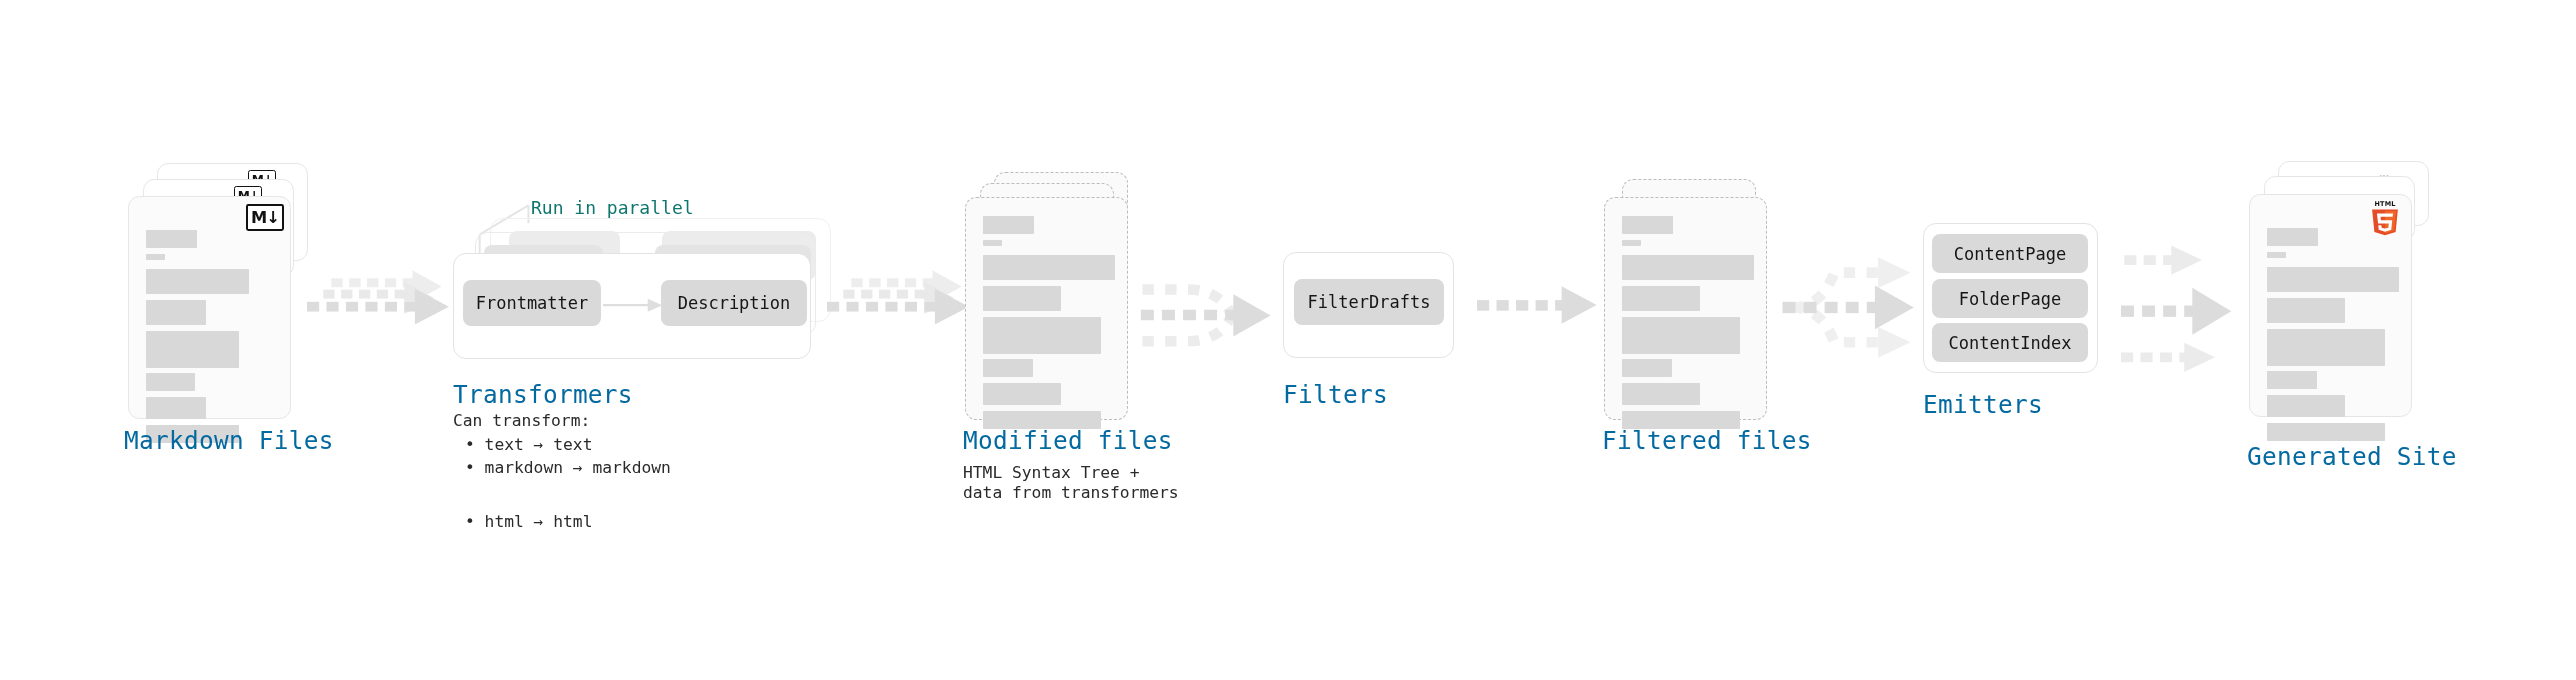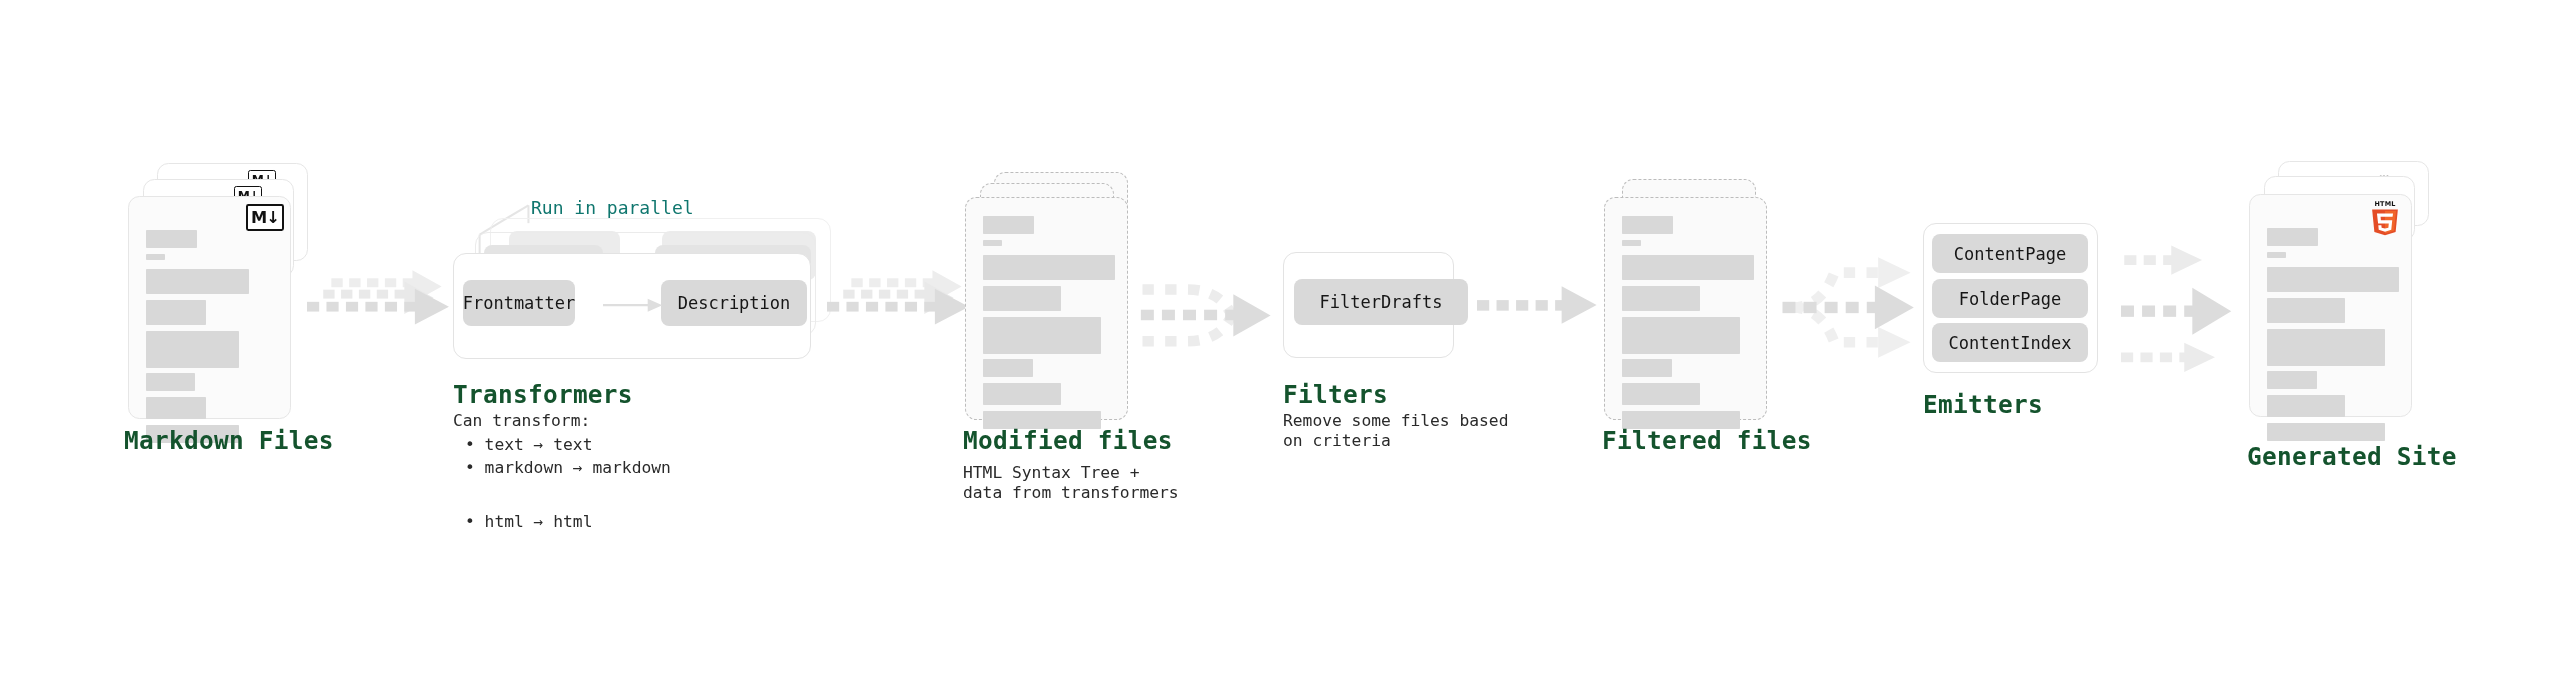--- a/index.html
+++ b/index.html
@@ -19,23 +19,23 @@
     width: 2576px;
     height: 681px;
     background: #ffffff;
   }
 
   
   .stage-title {
     position: absolute;
     font-size: 24.4px;
     letter-spacing: 0.3px;
-    color: #14532d;
+    color: #0369a1;
     white-space: nowrap;
-    font-weight: 700;
+    font-weight: 400;
   }
   .stage-desc {
     position: absolute;
     font-size: 16.3px;
     line-height: 20.3px;
     color: #2a2a2a;
     white-space: pre;
   }
 
   
@@ -218,21 +218,21 @@
 
     <div class="panel ghost" style="left:475px; top:232px; width:341px; height:104px; border-color:#ebebeb;"></div>
     <div class="chip faint1" style="left:484px; top:245px; width:119px; height:50px;">&nbsp;</div>
     <div class="chip faint1" style="left:655px; top:245px; width:156px; height:50px;">&nbsp;</div>
     <svg class="arrowsvg" style="left:611px; top:288px;" width="57" height="16.3" viewBox="0 0 70 20">
       <line x1="0" y1="10" x2="50" y2="10" stroke="#ebebeb" stroke-width="3"></line>
       <polygon points="48,3 64,10 48,17" fill="#ebebeb"></polygon>
     </svg>
 
     <div class="panel" style="left:453px; top:253px; width:358px; height:106px;"></div>
-    <div class="chip" style="left:463px; top:280px; width:112px; height:46px;justify-content:center;">
+    <div class="chip" style="left:463px; top:280px; width:138px; height:46px;justify-content:center;">
       <span>Frontmatter</span>
     </div>
     <div class="chip" style="left:661px; top:280px; width:146px; height:46px;">
       <span>Description</span>
     </div>
     <svg class="arrowsvg" style="left:603px; top:297px;" width="65" height="16.3" viewBox="0 0 80 20">
       <line x1="0" y1="10" x2="58" y2="10" stroke="#dedede" stroke-width="3"></line>
       <polygon points="55,2 73,10 55,18" fill="#dedede"></polygon>
     </svg>
   </div>
@@ -300,26 +300,24 @@
       <rect x="6" y="51" width="16" height="13"></rect>
         <rect x="32" y="51" width="16" height="13"></rect>
       <rect x="58" y="51" width="16" height="13"></rect>
         <rect x="84" y="51" width="16" height="13"></rect>
       <rect x="110" y="51" width="16" height="13"></rect>
       <polygon points="120,32 166,58 120,84"></polygon>
     </g>
   </svg>
 
   <div class="panel" style="left:1283px; top:252px; width:171px; height:106px;"></div>
-  <div class="chip" style="left:1294px; top:279px; width:174px; height:46px;">
+  <div class="chip" style="left:1294px; top:279px; width:150px; height:46px;">
     <span>FilterDrafts</span>
   </div>
   <div class="stage-title" style="left:1283px; top:380px;">Filters</div>
-  <div class="stage-desc" style="left:1283px; top:411px;">Remove some files based
-on criteria</div>
 
   <svg class="arrowsvg" style="left:1477px; top:291px;" width="118" height="41" viewBox="0 0 145 50">
     <g fill="#dcdcdc">
       <rect x="0" y="11" width="15" height="13"></rect>
         <rect x="24" y="11" width="15" height="13"></rect>
       <rect x="48" y="11" width="15" height="13"></rect>
         <rect x="72" y="11" width="15" height="13"></rect>
       <rect x="96" y="11" width="15" height="13"></rect>
       <polygon points="104,-6 147,17 104,40"></polygon>
     </g>

